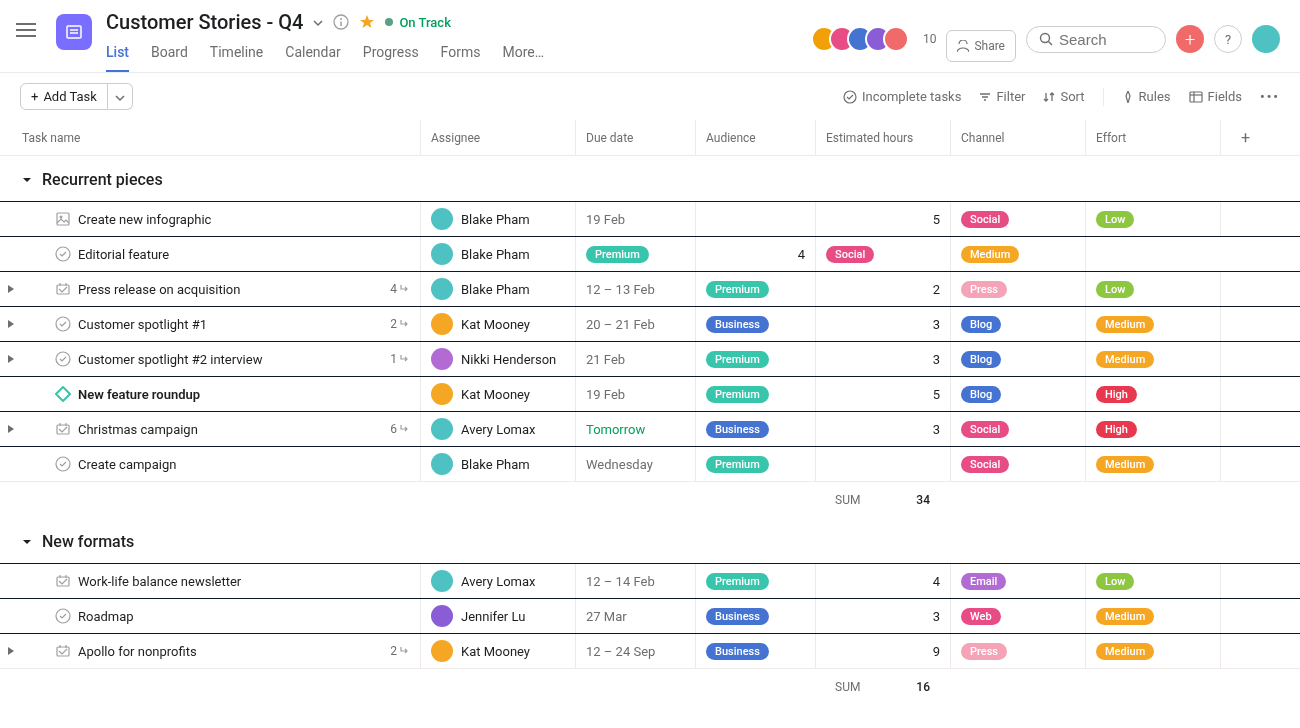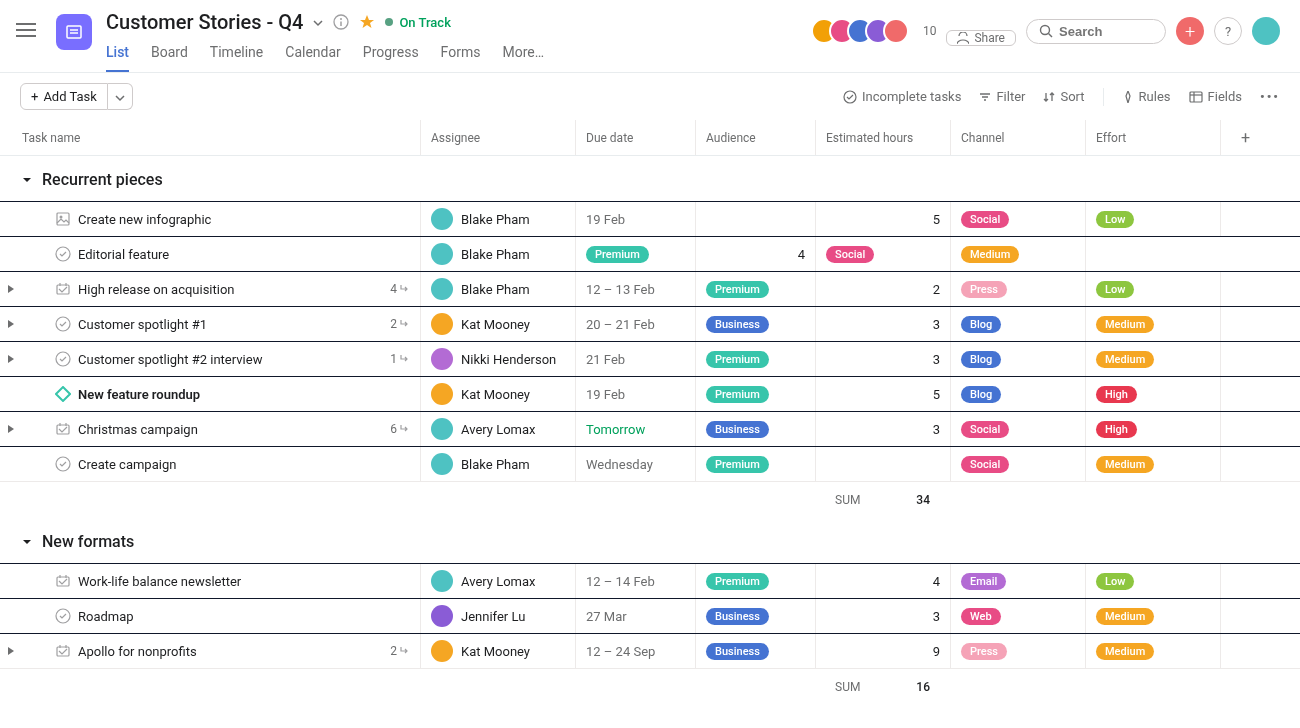--- a/index.html
+++ b/index.html
@@ -17,23 +17,23 @@
 .status-chip { display: flex; align-items: center; gap: 6px; font-size: 13px; color: #00a15c; font-weight: 500; text-align: center; }
 .status-dot { width: 8px; height: 8px; border-radius: 50%; background: #58a182; }
 .tabs { display: flex; gap: 22px; margin-top: 10px; }
 .tab { color: #6d6e6f; font-size: 14px; padding-bottom: 10px; cursor: pointer; }
 .tab.active { color: #4573d2; border-bottom: 2px solid #4573d2; font-weight: 500; }
 .header-right { display: flex; align-items: center; gap: 10px; margin-top: 6px; }
 .avatars { display: flex; align-items: center; }
 .avatar { width: 26px; height: 26px; border-radius: 50%; border: 2px solid #fff; margin-left: -8px; }
 .avatar:first-child { margin-left: 0; }
 .avatar-count { margin-left: 4px; color: #6d6e6f; font-size: 12px; }
-.share-btn { border: 1px solid #cfcbcb; border-radius: 6px; padding: 0 10px; display: flex; align-items: center; gap: 5px; color: #6d6e6f; font-size: 12px; cursor: pointer; background: #fff; margin-top: 14px; }
+.share-btn { border: 1px solid #cfcbcb; border-radius: 6px; padding: 8px 10px; display: flex; align-items: center; gap: 5px; color: #6d6e6f; font-size: 12px; cursor: pointer; background: #fff; margin-top: 14px; }
 .search-box { border: 1px solid #cfcbcb; border-radius: 16px; padding: 4px 12px; display: flex; align-items: center; gap: 6px; color: #6d6e6f; width: 140px; }
-.search-box input { border: none; outline: none; font-size: 13px; width: 90px; font-weight: bold; }
+.search-box input { border: none; outline: none; font-size: 15px; width: 90px; }
 .circle-btn { width: 28px; height: 28px; border-radius: 50%; display: flex; align-items: center; justify-content: center; cursor: pointer; }
 .plus-btn { background: #f06a6a; color: #fff; font-size: 18px; font-weight: 300; }
 .help-btn { border: 1px solid #cfcbcb; color: #6d6e6f; }
 .me-avatar { width: 28px; height: 28px; border-radius: 50%; }
 
 .toolbar { display: flex; align-items: center; padding: 10px 20px; }
 .add-task { display: flex; align-items: center; }
 .add-task-btn { border: 1px solid #cfcbcb; border-radius: 6px 0 0 6px; padding: 5px 10px; display: flex; align-items: center; gap: 5px; font-size: 13px; cursor: pointer; background: #fff; }
 .add-task-caret { border: 1px solid #cfcbcb; border-left: none; border-radius: 0 6px 6px 0; padding: 5px 7px; cursor: pointer; background: #fff; }
 .toolbar-right { margin-left: auto; display: flex; align-items: center; gap: 18px; color: #6d6e6f; font-size: 13px; }
@@ -300,21 +300,21 @@
             </svg>
           </span>
         <span class="spacer-slot"></span>
         <span class="icon-slot">
             <svg width="16" height="16">
               <rect x="2" y="4" width="12" height="9" rx="1" fill="none" stroke="#9f9fa1" stroke-width="1.2"></rect>
               <path d="M5 2 L5 5 M11 2 L11 5" stroke="#9f9fa1" stroke-width="1.2"></path>
               <path d="M4 8 L7 11 L12 6" fill="none" stroke="#9f9fa1" stroke-width="1.2"></path>
             </svg>
           </span>
-        <span class="task-title ">High release on acquisition</span>
+        <span class="task-title ">Press release on acquisition</span>
         <span class="sub-count">4 <svg width="12" height="10">
               <path d="M1 1 L1 5 L7 5 M5 3 L7 5 L5 7" fill="none" stroke="#9f9fa1" stroke-width="1.2"></path>
             </svg></span>
       </div>
       <div class="cell assignee-cell">
         <span class="assignee-avatar" style="background:#4ec2c2"></span>
         <span>Blake Pham</span>
       </div>
       <div class="cell due-grey">12 – 13 Feb</div>
       <div class="cell">

